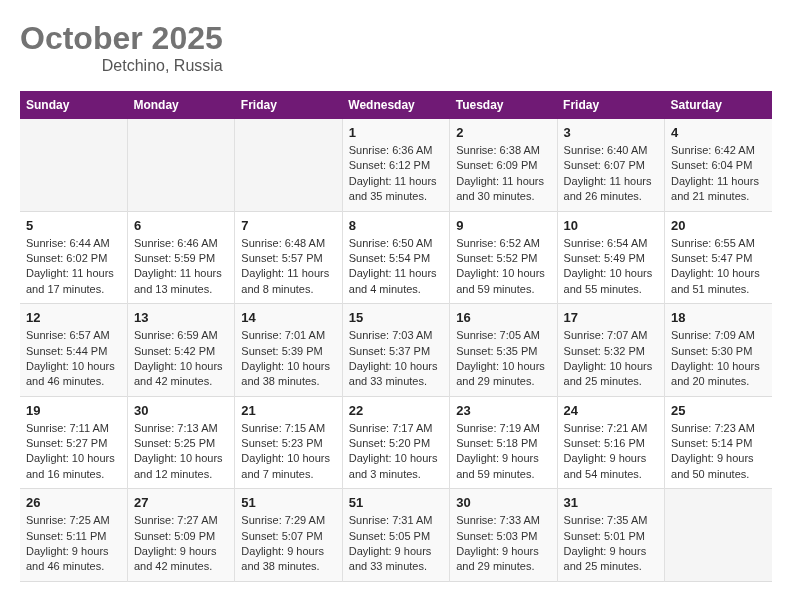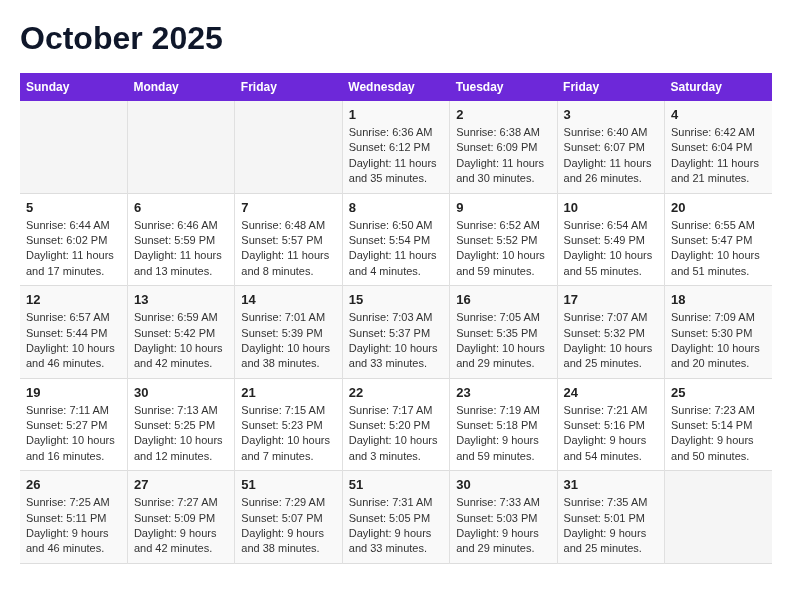--- a/index.html
+++ b/index.html
@@ -33,34 +33,34 @@
     .logo-icon {
       width: 28px;
       height: 28px;
     }
     .title-block {
       text-align: right;
     }
     .title-block h1 {
       font-size: 32px;
       font-weight: bold;
-      color: #0f172a;
+      color: #737373;
     }
     .title-block h2 {
       font-size: 16px;
       font-weight: normal;
       color: #555;
     }
     table {
       width: 100%;
       border-collapse: collapse;
       font-size: 11px;
     }
     thead tr {
-      background-color: #6d28d9;
+      background-color: #701a75;
       color: #fff;
     }
     thead th {
       padding: 7px 6px;
       text-align: left;
       font-size: 12px;
       font-weight: bold;
     }
     tbody tr {
       border-bottom: 1px solid #ddd;
@@ -94,20 +94,21 @@
     .empty-cell {
       background: #f5f5f5;
     }
   </style>
 </head>
 <body>
 
 <div class="header">
   <div class="title-block">
     <h1>October 2025</h1>
+    <h2>Detchino, Russia</h2>
   </div>
 </div>
 
 <table>
   <thead>
     <tr>
       <th>Sunday</th>
       <th>Monday</th>
       <th>Friday</th>
       <th>Wednesday</th>

